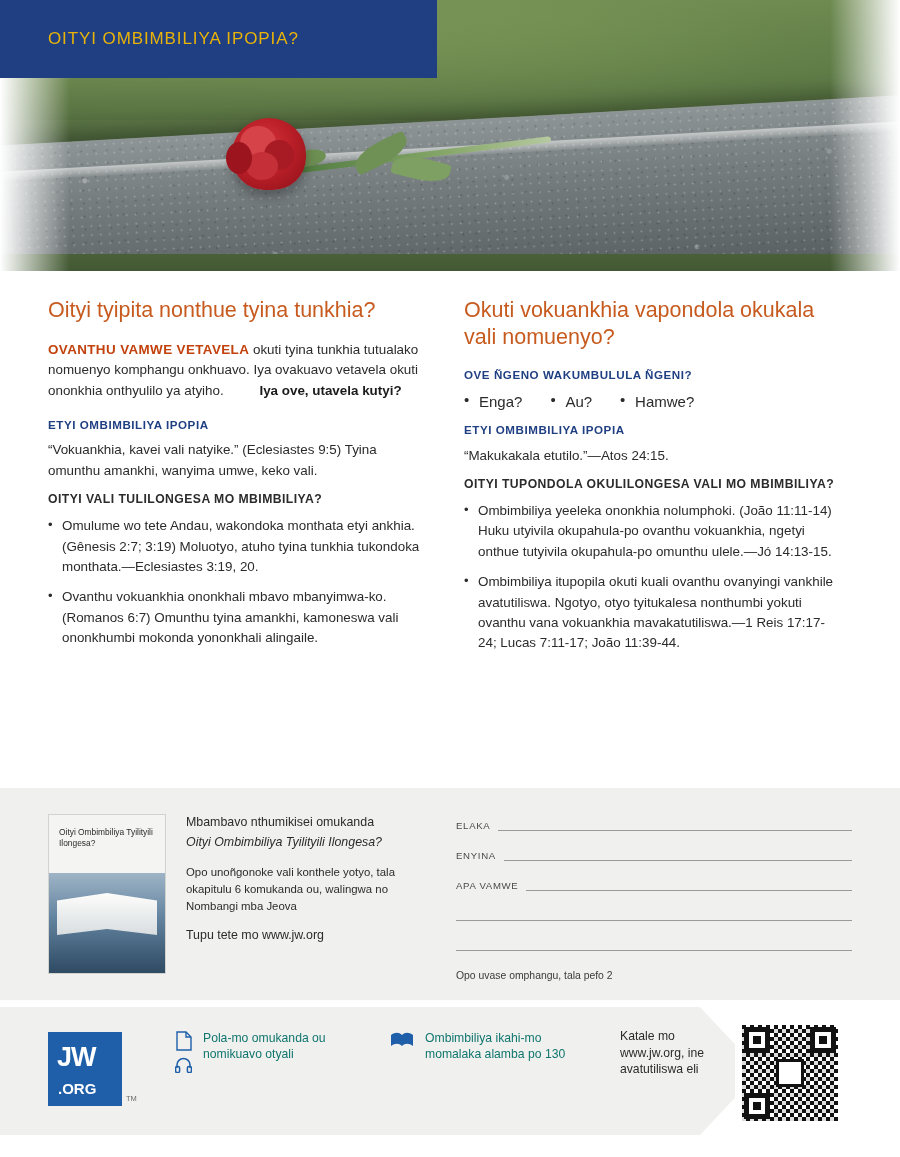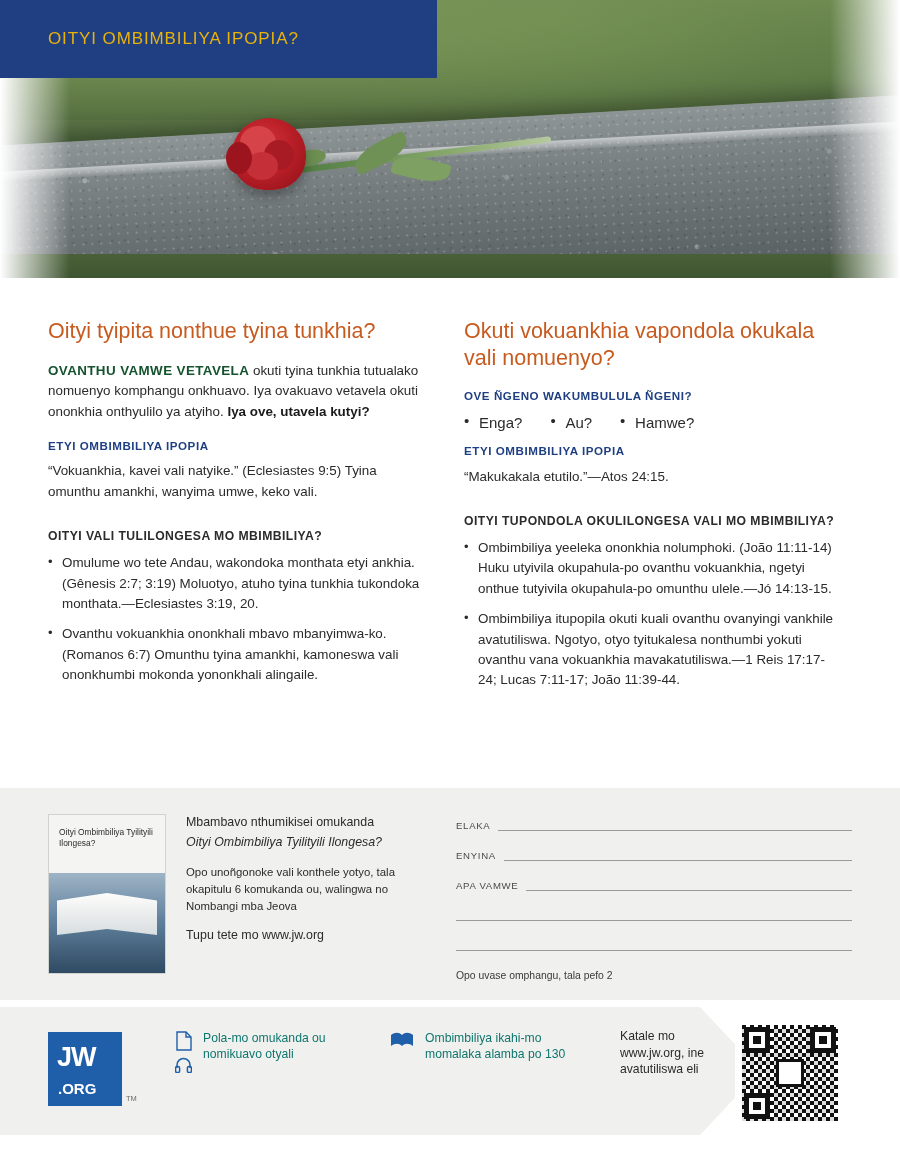--- a/index.html
+++ b/index.html
@@ -151,61 +151,61 @@
     left: 292px; top: 150px;
     width: 34px; height: 16px;
     background: #6d8f52;
     border-radius: 50%;
     transform: rotate(-10deg);
   }
 
   
   .body-wrap {
     position: absolute;
-    top: 292px; left: 0;
+    top: 271px; left: 0;
     width: 900px;
     height: 510px;
     background: #ffffff;
   }
   .cols {
     display: flex;
     padding: 26px 48px 0 48px;
     gap: 42px;
   }
   .col { width: 374px; }
 
   h2.sec-title {
     color: #c75b1f;
     font-size: 21.5px;
     font-weight: 400;
     line-height: 1.26;
     margin: 0 0 16px 0;
   }
   .lead { font-size: 13.4px; line-height: 1.52; margin: 0 0 16px 0; }
   .caps-blue {
-    color: #14532d;
+    color: #c2410c;
     font-weight: bold;
     letter-spacing: 0.4px;
     margin-top: 12px;
   }
-  .bold-dark { font-weight: bold; color: #1a1a1a; }
+  .bold-dark { font-weight: bold; color: #1a1a1a; margin-left: 32px; }
   .sub-blue {
     color: #1f3f82;
     font-weight: bold;
     font-size: 11.6px;
     letter-spacing: 0.55px;
     margin: 0 0 7px 0;
     line-height: 1.4;
   }
   .sub-dark {
     color: #2b2b2b;
     font-weight: bold;
     font-size: 12.2px;
     letter-spacing: 0.45px;
-    margin: 26px 0 8px 0;
+    margin: 10px 0 8px 0;
     line-height: 1.4;
   }
   .quote { font-size: 13.4px; line-height: 1.52; margin: 0 0 6px 0; }
   ul.bullets { margin: 0; padding: 0; list-style: none; }
   ul.bullets li {
     font-size: 13.4px;
     line-height: 1.52;
     position: relative;
     padding-left: 14px;
     margin-bottom: 10px;

